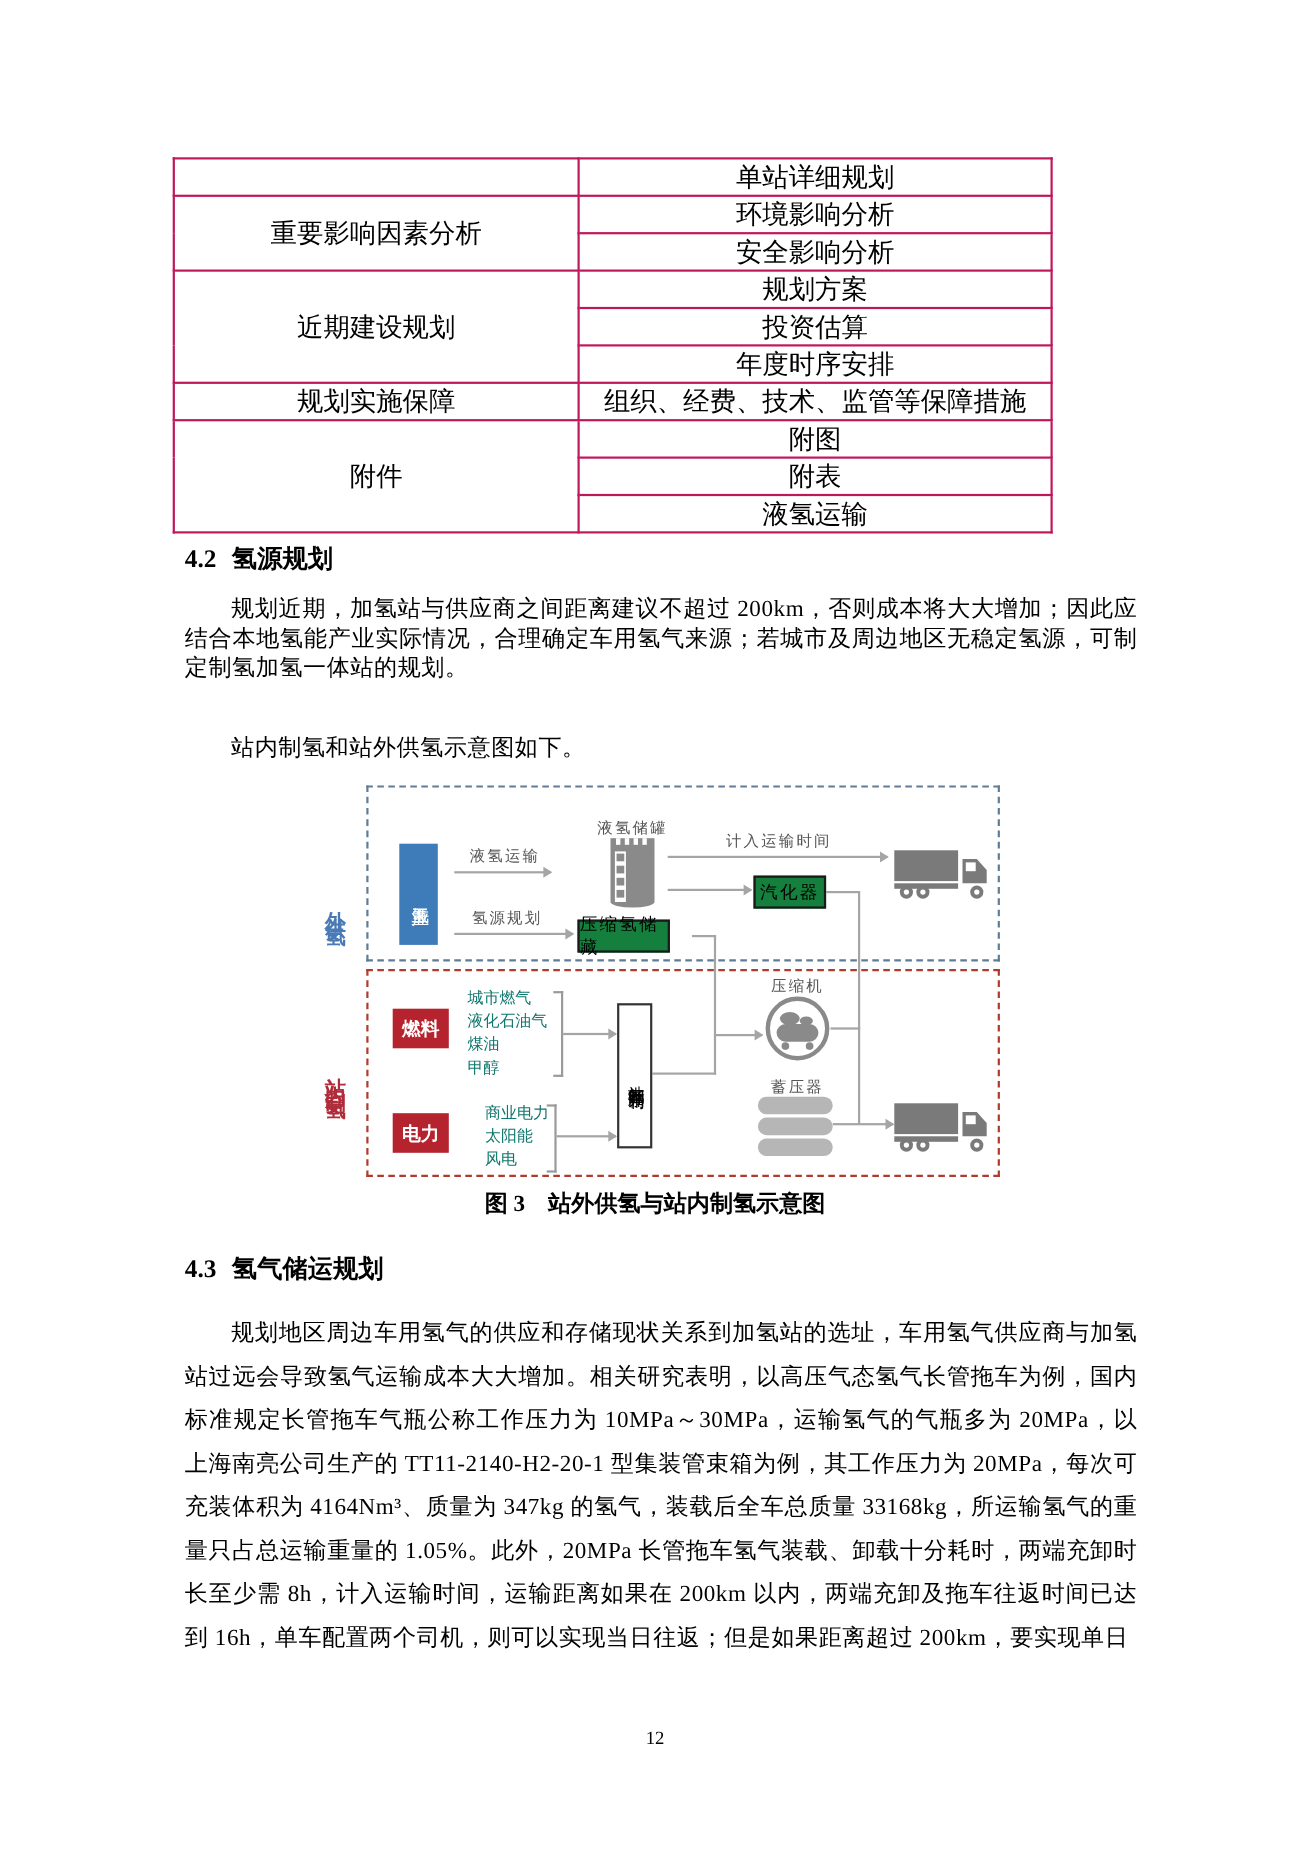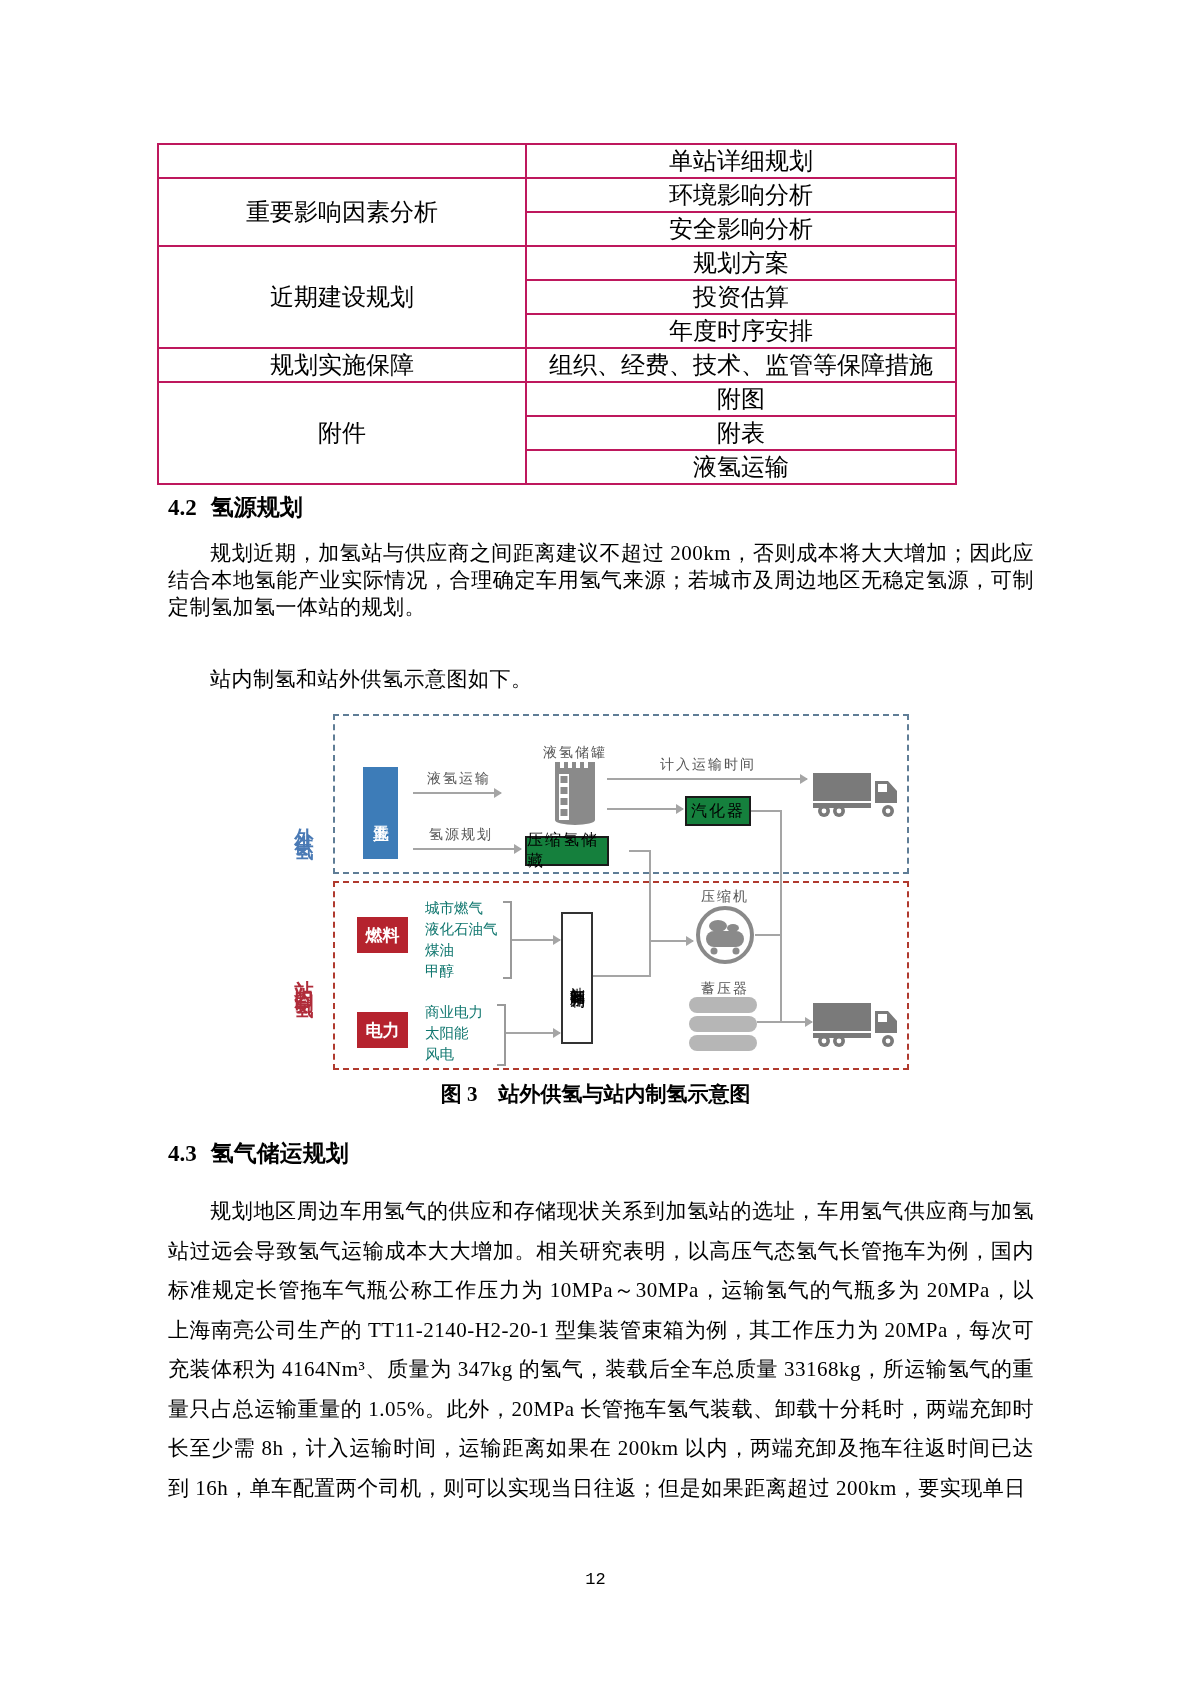--- a/index.html
+++ b/index.html
@@ -17,21 +17,21 @@
   }
 
   
   .heading{font-size:23px;font-weight:bold;}
   .heading .h-num{margin-right:14px;}
   .para{
     width:866px;font-size:21px;line-height:27px;text-align:justify;
     text-indent:42px;letter-spacing:0.5px;
   }
   .fig-caption{width:877px;text-align:center;font-size:21px;font-weight:bold;}
-  .page-num{width:1191px;text-align:center;font-size:17px;font-family:Liberation Mono, monospace;}
+  .page-num{width:1191px;text-align:center;font-size:17px;}
 
   
   .diagram{width:630px;height:360px;}
   .dash-box{position:absolute;box-sizing:border-box;}
   .dash-blue{border:2px dashed #5f7d96;}
   .dash-red{border:2px dashed #b03a2e;}
   .vtext{
     writing-mode:vertical-lr;text-orientation:upright;
     display:flex;align-items:center;justify-content:center;
   }
@@ -183,21 +183,21 @@
   <div class="abs" style="left:140px;top:186px;">
     <div class="list-item">城市燃气</div>
     <div class="list-item">液化石油气</div>
     <div class="list-item">煤油</div>
     <div class="list-item">甲醇</div>
   </div>
   <div class="bracket" style="left:218px;top:189px;width:9px;height:78px;"></div>
   <div class="harrow" style="left:227px;top:227px;width:48px;"></div>
 
   <div class="node-box red-fill" style="left:72px;top:300px;width:51px;height:36px;font-size:17px;font-weight:bold;">电力</div>
-  <div class="abs" style="left:140px;top:290px;">
+  <div class="abs" style="left:156px;top:290px;">
     <div class="list-item">商业电力</div>
     <div class="list-item">太阳能</div>
     <div class="list-item">风电</div>
   </div>
   <div class="bracket" style="left:212px;top:292px;width:9px;height:62px;"></div>
   <div class="harrow" style="left:221px;top:320px;width:54px;"></div>
 
   <div class="node-box prod-box vtext" style="left:276px;top:200px;width:32px;height:132px;">站内制氢并精制</div>
 
   <div class="flow-label" style="left:400px;top:176px;width:80px;">压缩机</div>

